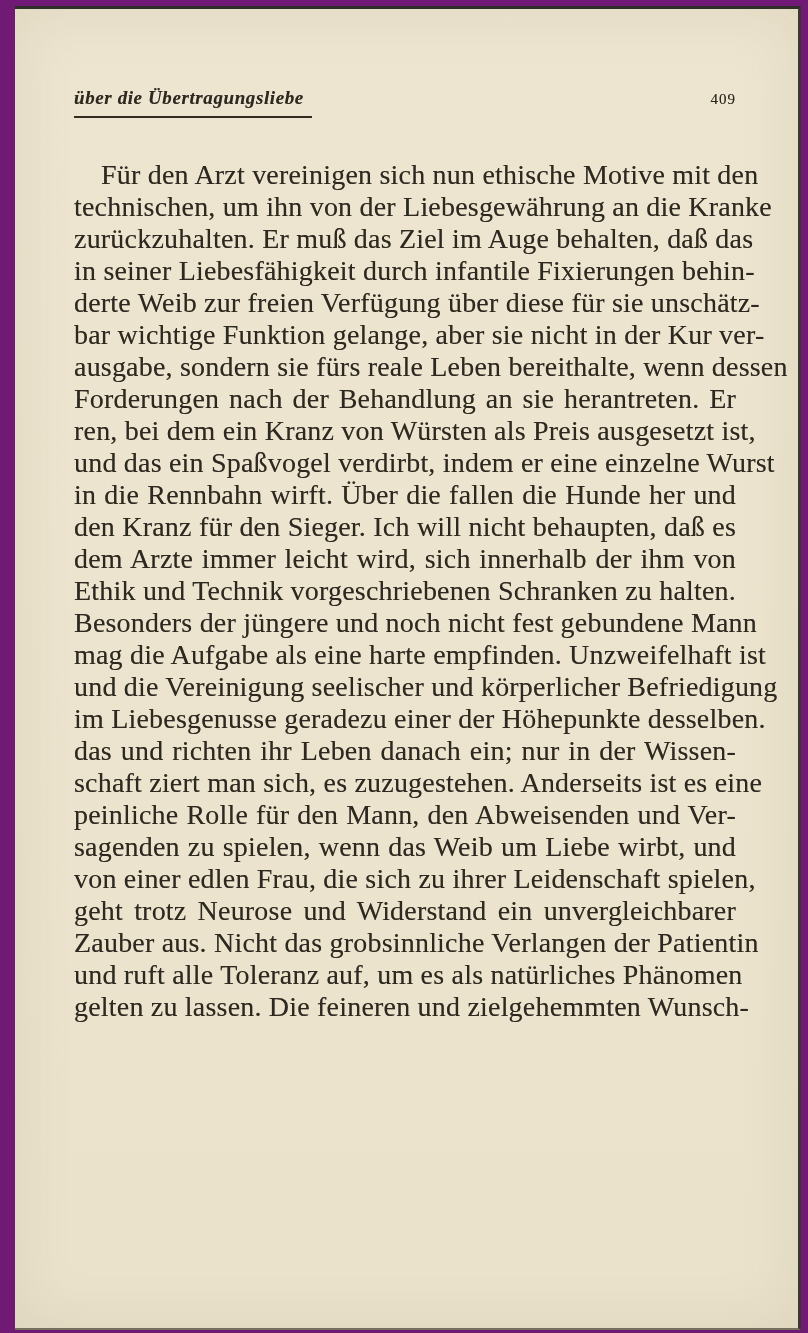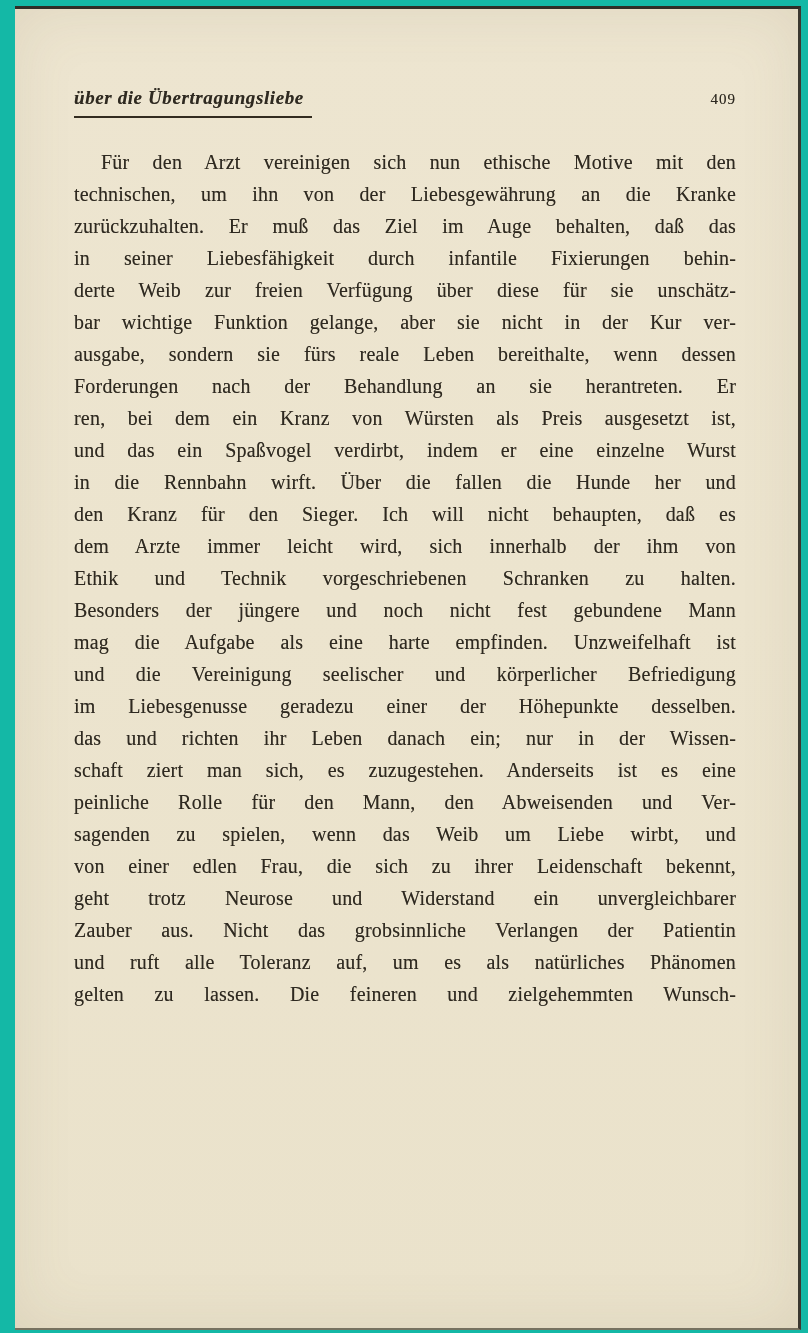--- a/index.html
+++ b/index.html
@@ -4,21 +4,21 @@
 <style>
   html, body {
     margin: 0;
     padding: 0;
     background: #ffffff;
   }
   .scan {
     position: relative;
     width: 808px;
     height: 1333px;
-    background: #14b8a6;
+    background: #701a75;
     overflow: hidden;
     font-family: "Liberation Serif", "DejaVu Serif", serif;
   }
   
   .paper {
     position: absolute;
     left: 15px;
     top: 6px;
     width: 786px;
     height: 1324px;
@@ -51,22 +51,22 @@
     padding-right: 8px;
     border-bottom: 2.5px solid #332c20;
     text-shadow: 0 0 0.4px rgba(46, 41, 32, 0.5);
   }
   .page-number {
     font-size: 15px;
     letter-spacing: 1px;
     text-shadow: 0 0 0.4px rgba(46, 41, 32, 0.5);
   }
   .body-text {
-    margin-top: 28px;
-    font-size: 20px;
+    margin-top: 41px;
+    font-size: 28px;
     letter-spacing: 0.2px;
   }
   .body-text .line {
     height: 32px;
     line-height: 32px;
     text-align: justify;
     text-align-last: justify;
     white-space: nowrap;
     text-shadow: 0 0 0.5px rgba(46, 41, 32, 0.45);
   }
@@ -100,21 +100,21 @@
           <div class="line">dem Arzte immer leicht wird, sich innerhalb der ihm von</div>
           <div class="line">Ethik und Technik vorgeschriebenen Schranken zu halten.</div>
           <div class="line">Besonders der jüngere und noch nicht fest gebundene Mann</div>
           <div class="line">mag die Aufgabe als eine harte empfinden. Unzweifelhaft ist</div>
           <div class="line">und die Vereinigung seelischer und körperlicher Befriedigung</div>
           <div class="line">im Liebesgenusse geradezu einer der Höhepunkte desselben.</div>
           <div class="line">das und richten ihr Leben danach ein; nur in der Wissen-</div>
           <div class="line">schaft ziert man sich, es zuzugestehen. Anderseits ist es eine</div>
           <div class="line">peinliche Rolle für den Mann, den Abweisenden und Ver-</div>
           <div class="line">sagenden zu spielen, wenn das Weib um Liebe wirbt, und</div>
-          <div class="line">von einer edlen Frau, die sich zu ihrer Leidenschaft bekennt,</div>
+          <div class="line">von einer edlen Frau, die sich zu ihrer Leidenschaft spielen,</div>
           <div class="line">geht trotz Neurose und Widerstand ein unvergleichbarer</div>
           <div class="line">Zauber aus. Nicht das grobsinnliche Verlangen der Patientin</div>
           <div class="line">und ruft alle Toleranz auf, um es als natürliches Phänomen</div>
           <div class="line">gelten zu lassen. Die feineren und zielgehemmten Wunsch-</div>
         </div>
     </div>
   </div>
 </div>
 
 </body></html>

